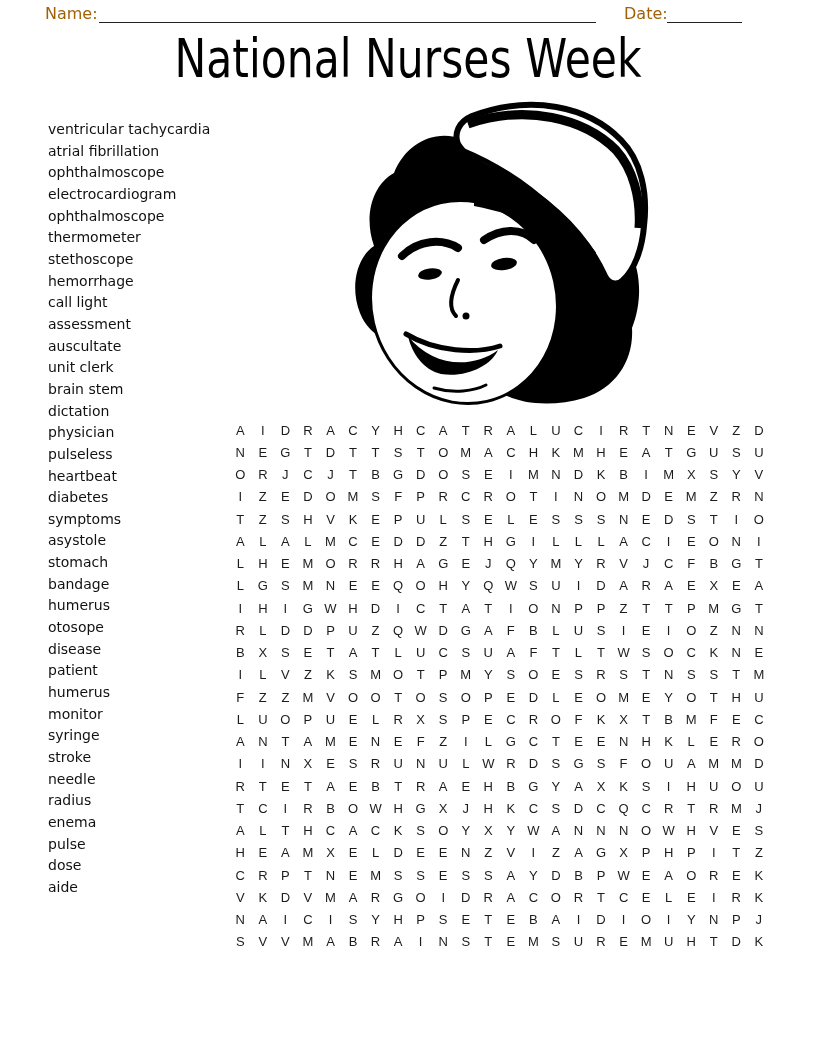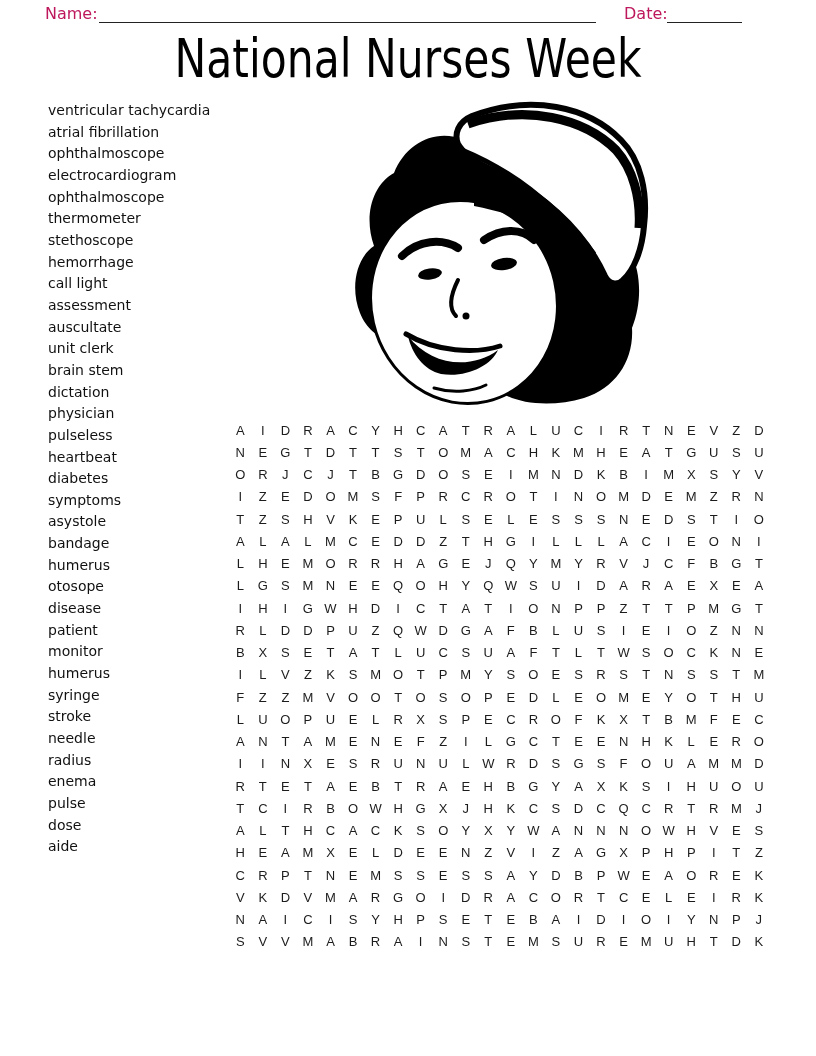--- a/index.html
+++ b/index.html
@@ -1,28 +1,28 @@
 <!DOCTYPE html>
 <html><head>
 <meta charset="utf-8">
 <style>
   html,body { margin:0; padding:0; background:#fff; }
   .page {
     position:relative; width:816px; height:1056px; background:#ffffff;
     color:#000; font-family:"DejaVu Sans", sans-serif; overflow:hidden;
   }
-  .hdr-label { position:absolute; font-size:16px; color:#be185d; }
+  .hdr-label { position:absolute; font-size:16px; color:#a16207; }
   .fill-line { position:absolute; border-bottom:1.6px solid #222; height:20px; }
   .title {
     position:absolute; left:0; top:30px; width:816px; text-align:center;
     font-size:50px; line-height:56px; white-space:nowrap;
     transform:scale(0.85,1.05); transform-origin:50% 0;
     color:#000;
   }
-  .words { position:absolute; left:48px; top:100px; }
+  .words { position:absolute; left:48px; top:119px; }
   .word { height:21.66px; line-height:21.66px; font-size:14px; white-space:nowrap; color:#111; }
   .grid { position:absolute; left:229px; top:419px; display:grid; grid-auto-rows:22.25px; }
   .cell {
     width:22.55px; height:22.25px; display:flex; align-items:center; justify-content:center;
     font-family:"Liberation Sans", sans-serif; font-size:13px; color:#1c1c1c;
   }
   .illustration { position:absolute; left:336px; top:98px; width:326px; height:312px; }
 </style>
 </head>
 <body>
@@ -50,27 +50,28 @@
       <div class="word">auscultate</div>
       <div class="word">unit clerk</div>
       <div class="word">brain stem</div>
       <div class="word">dictation</div>
       <div class="word">physician</div>
       <div class="word">pulseless</div>
       <div class="word">heartbeat</div>
       <div class="word">diabetes</div>
       <div class="word">symptoms</div>
       <div class="word">asystole</div>
+      <div class="word">stomach</div>
       <div class="word">bandage</div>
       <div class="word">humerus</div>
       <div class="word">otosope</div>
       <div class="word">disease</div>
       <div class="word">patient</div>
+      <div class="word">humerus</div>
       <div class="word">monitor</div>
-      <div class="word">humerus</div>
       <div class="word">syringe</div>
       <div class="word">stroke</div>
       <div class="word">needle</div>
       <div class="word">radius</div>
       <div class="word">enema</div>
       <div class="word">pulse</div>
       <div class="word">dose</div>
       <div class="word">aide</div>
     </div>
 

